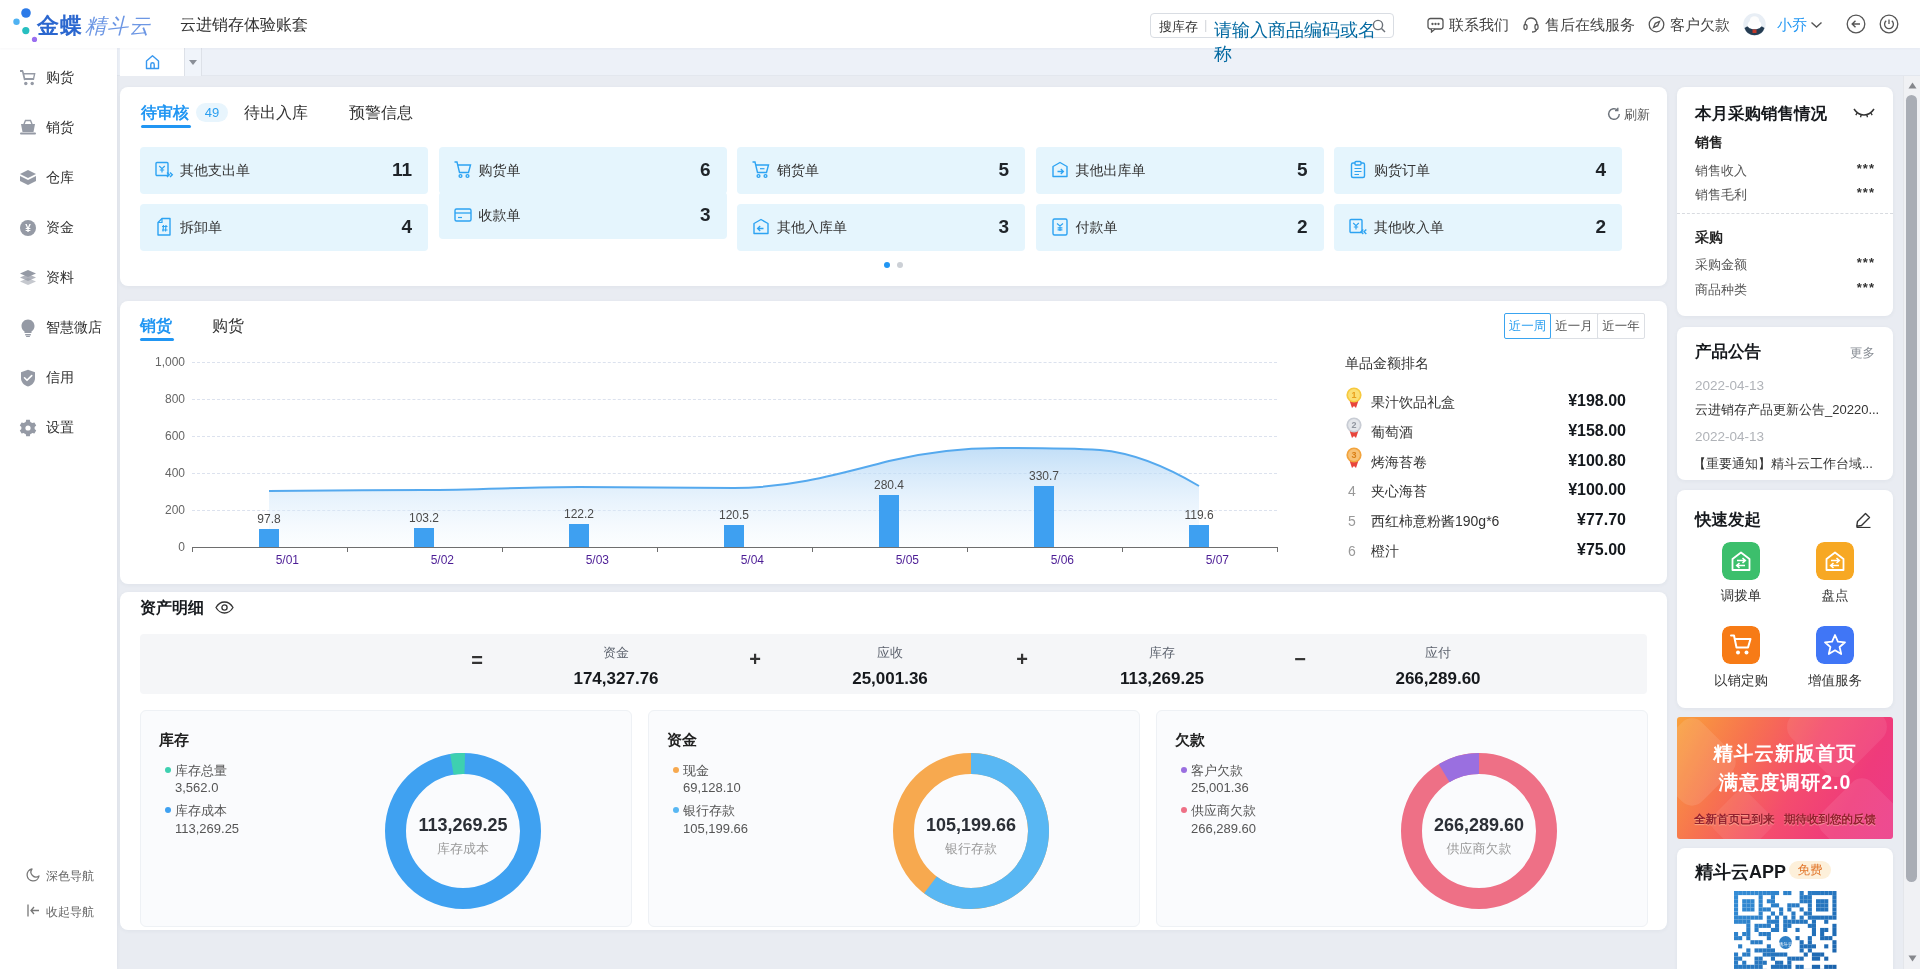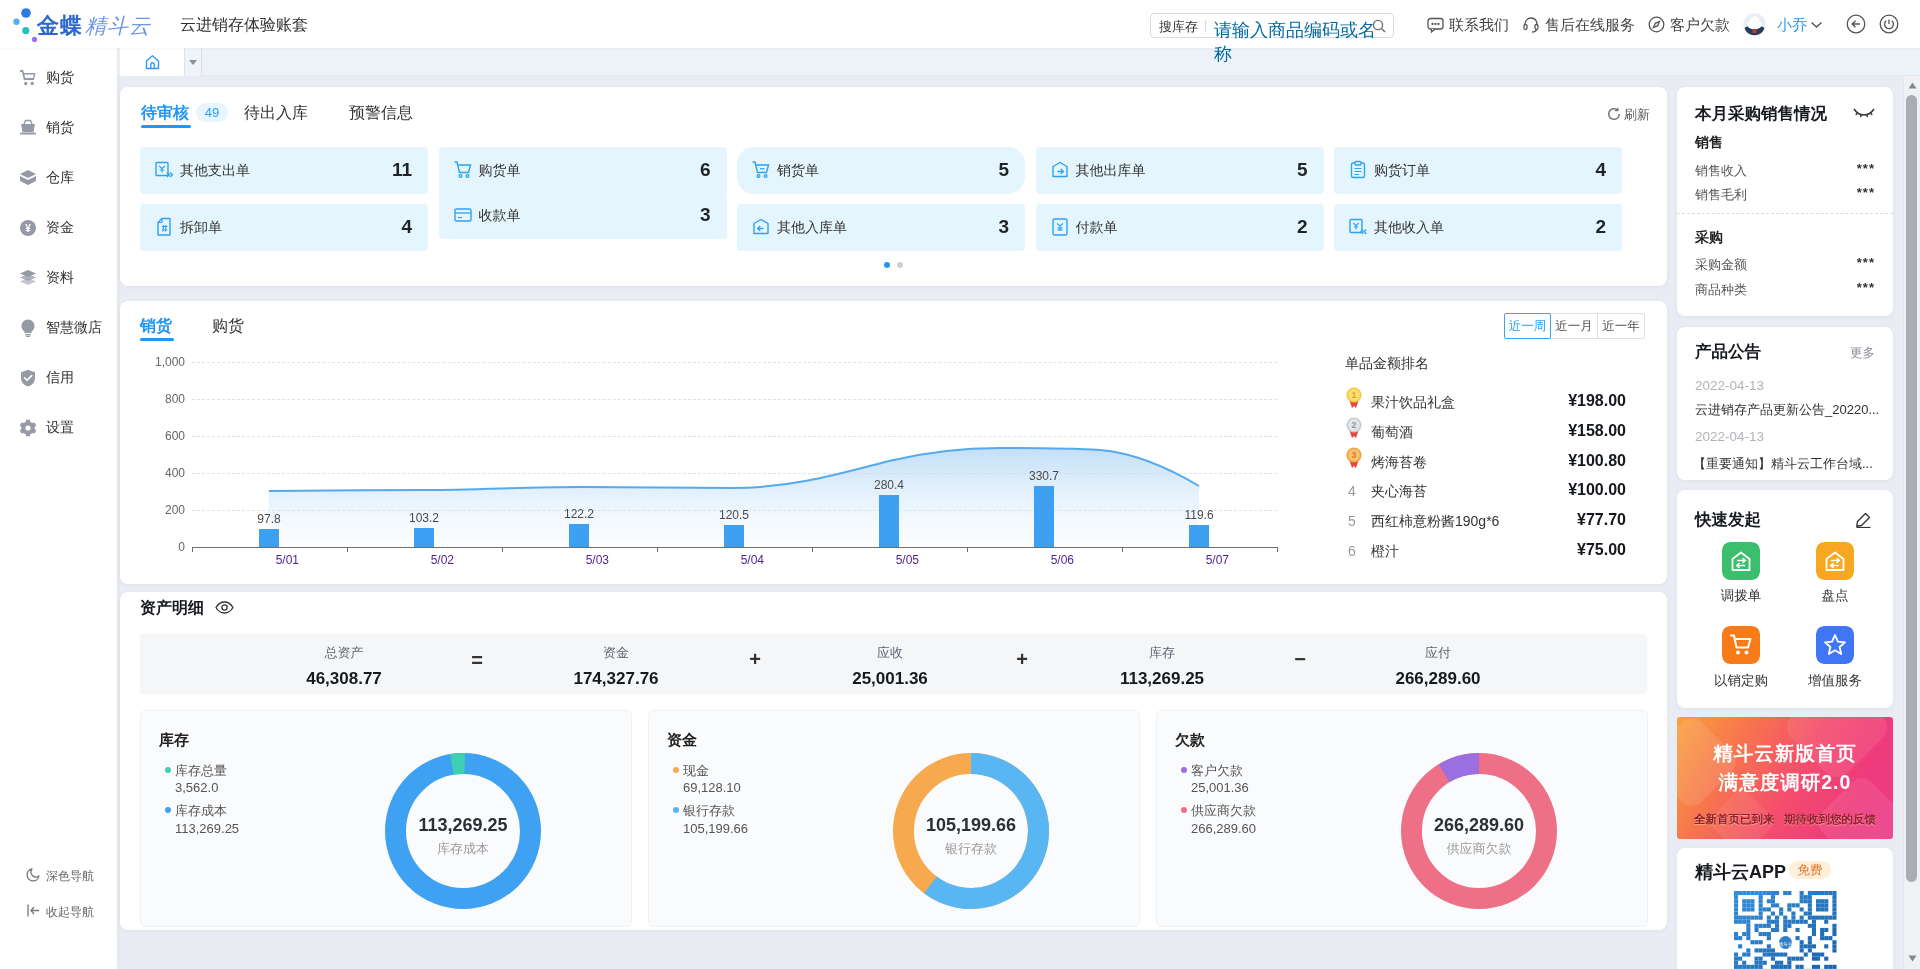--- a/index.html
+++ b/index.html
@@ -235,21 +235,21 @@
 </div>
 <div class="tile" style="left:438.5px;top:147px;">
   <svg width="20" height="20" viewBox="0 0 20 20" fill="none" stroke="#2da3f2" stroke-width="1.4">
         <path d="M1.5 2 L4 2 L6.5 12.5 L15.5 12.5 L17.5 5 L5 5"></path>
         <circle cx="7.5" cy="16" r="1.4"></circle>
         <circle cx="14.5" cy="16" r="1.4"></circle>
       </svg>
   <span class="lab">购货单</span>
       <span class="num">6</span>
 </div>
-<div class="tile" style="left:737px;top:147px;border-radius:17px;">
+<div class="tile" style="left:737px;top:147px;">
   <svg width="20" height="20" viewBox="0 0 20 20" fill="none" stroke="#2da3f2" stroke-width="1.4">
         <path d="M1.5 2 L4 2 L6.5 12.5 L15.5 12.5 L17.5 5 L5 5"></path>
         <circle cx="7.5" cy="16" r="1.4"></circle>
         <circle cx="14.5" cy="16" r="1.4"></circle>
         <path d="M9 8.7 L13.5 8.7" stroke-width="1.2"></path>
       </svg>
   <span class="lab">销货单</span>
       <span class="num">5</span>
 </div>
 <div class="tile" style="left:1035.5px;top:147px;">
@@ -419,24 +419,20 @@
   </div>
 </div>
 
 <div class="card" style="left:120px;top:592px;width:1547px;height:338px;">
   <span class="abs" style="left:20px;top:6px;font-size:16px;font-weight:bold;color:#16191d;">资产明细</span>
   <svg class="abs" style="left:95px;top:9px" width="19" height="13" viewBox="0 0 19 13" fill="none" stroke="#333" stroke-width="1.3">
         <path d="M1 6.5 C3.5 2.2 6.3 1 9.5 1 C12.7 1 15.5 2.2 18 6.5 C15.5 10.8 12.7 12 9.5 12 C6.3 12 3.5 10.8 1 6.5 Z"></path>
         <circle cx="9.5" cy="6.5" r="2.6"></circle>
       </svg>
   <div class="abs" style="left:20px;top:42px;width:1507px;height:60px;background:#f5f6f8;border-radius:4px;">
-    <div class="acol" style="left:94px;top:10px;">
-          <div class="l">总资产</div>
-          <div class="v">46,308.77</div>
-        </div>
     <div class="aop" style="left:322px;top:15px;">=</div>
     <div class="acol" style="left:366px;top:10px;">
           <div class="l">资金</div>
           <div class="v">174,327.76</div>
         </div>
     <div class="aop" style="left:600px;top:14px;">+</div>
     <div class="acol" style="left:640px;top:10px;">
           <div class="l">应收</div>
           <div class="v">25,001.36</div>
         </div>

